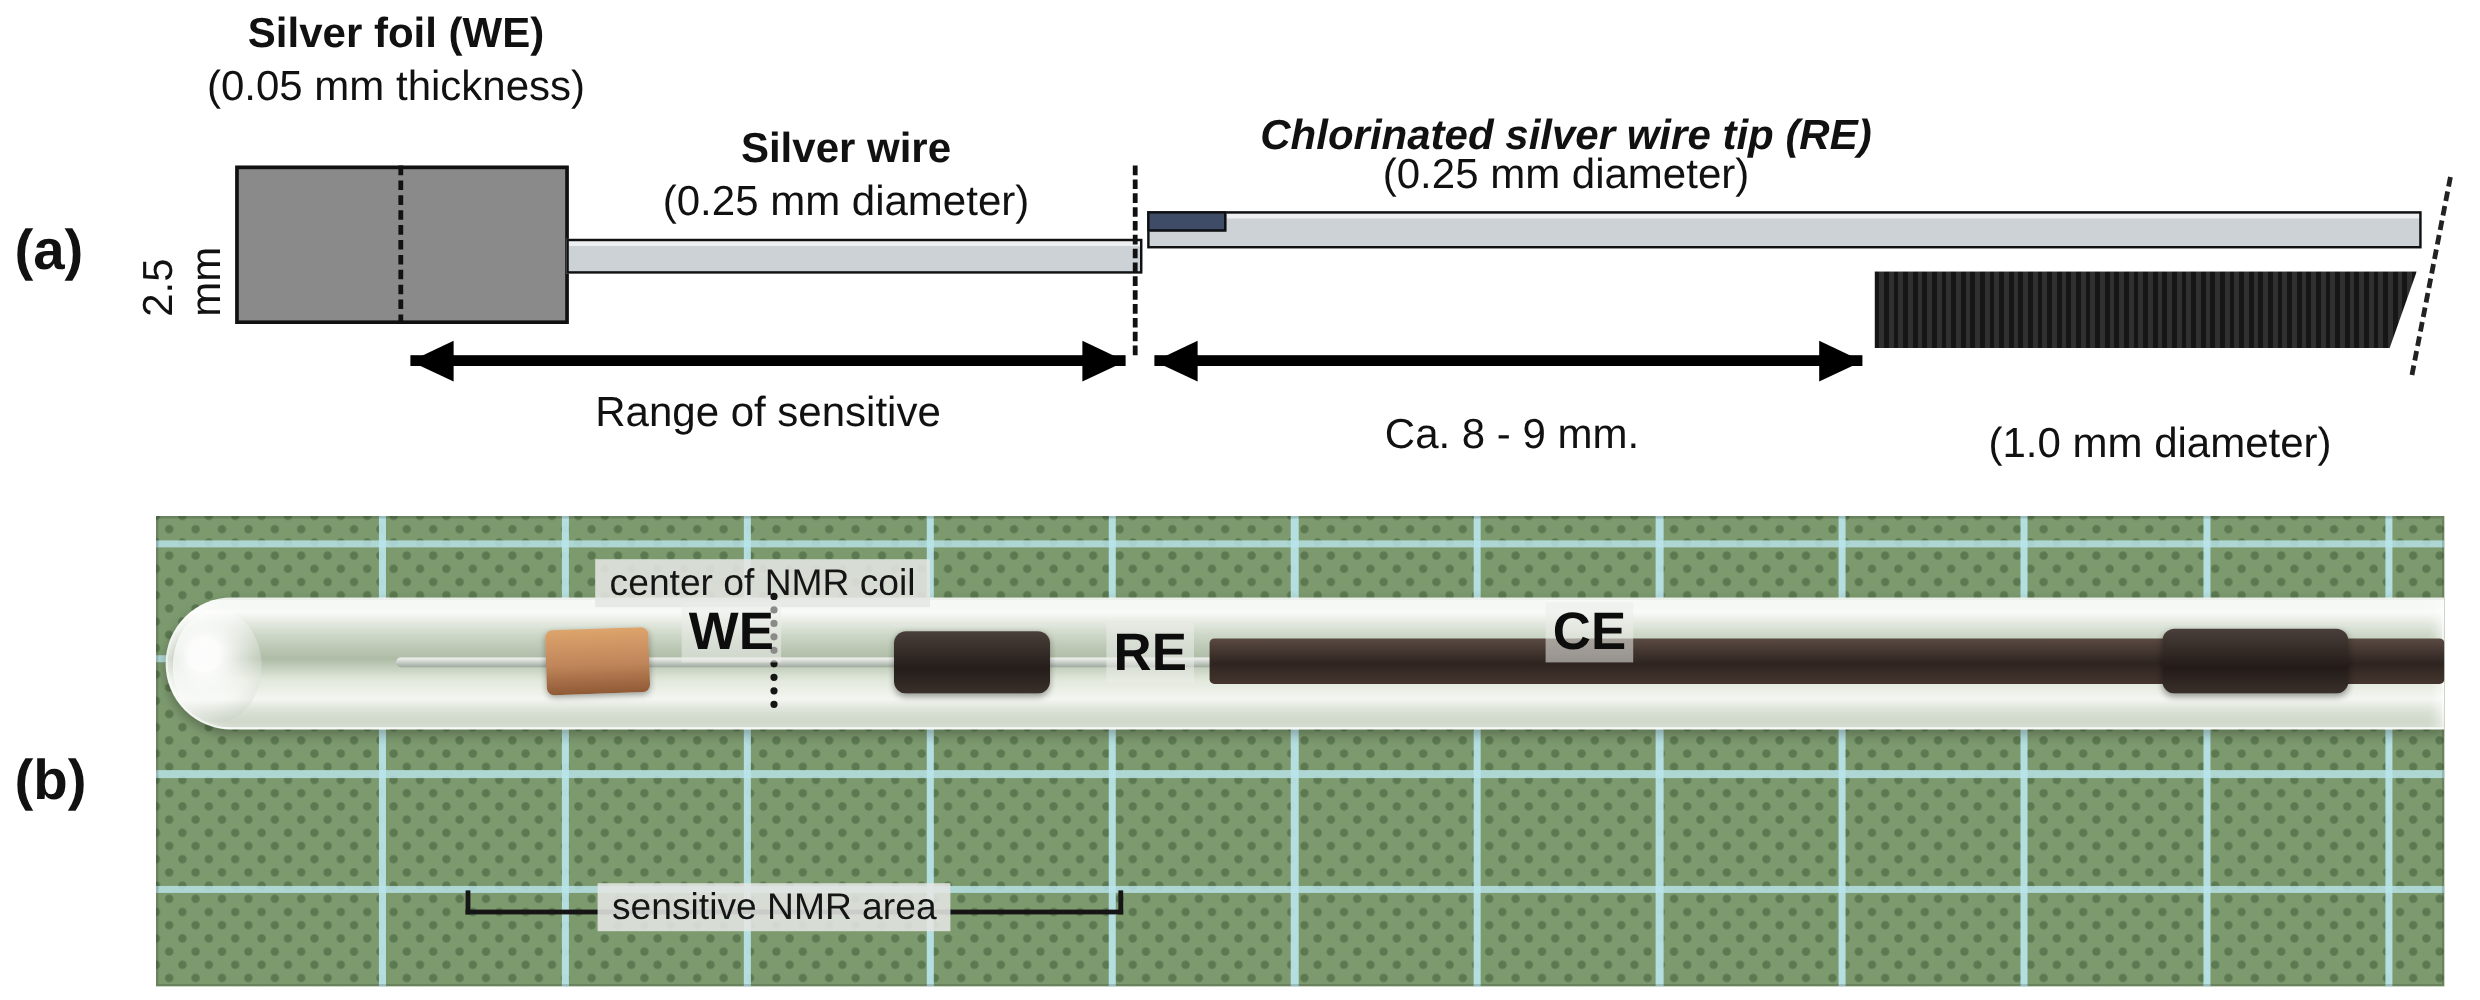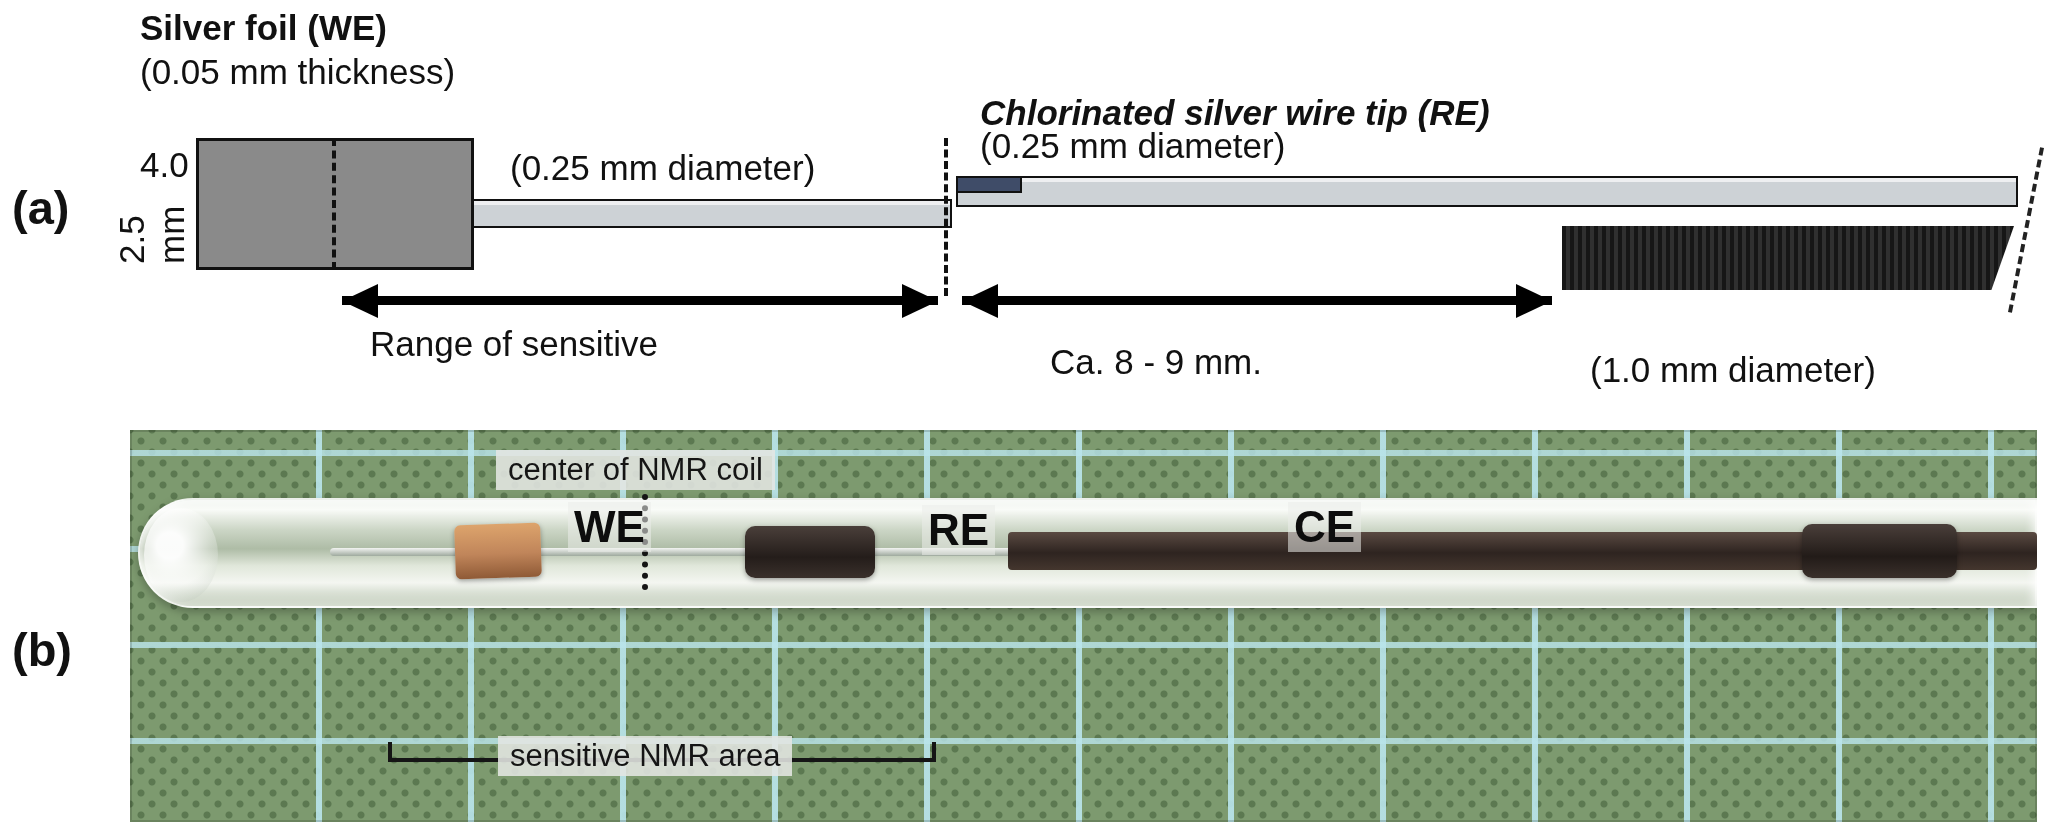--- a/index.html
+++ b/index.html
@@ -2,21 +2,21 @@
 <html><head>
 <meta charset="utf-8">
 <style>
   * { margin:0; padding:0; box-sizing:border-box; }
   html,body { background:#ffffff; }
   #fig {
     position:relative; width:2067px; height:833px; background:#ffffff;
     font-family:"Liberation Sans","DejaVu Sans",sans-serif; color:#111; overflow:hidden;
   }
   .abs { position:absolute; }
-  .ctr { }
+  .ctr { text-align:center; }
   .bold { font-weight:bold; }
   .t35 { font-size:35px; line-height:1.26; }
   .panel-label { position:absolute; font-size:47px; font-weight:bold; }
 
   
   #pa-label { left:12px; top:180px; }
   #foil-title { left:140px; top:6px;  width:380px; }
   #foil-sub   { left:140px; top:50px; width:380px; }
   #foil-w     { left:140px; top:96px; width:380px;margin-top:47px; }
   #foil { left:196px; top:138px; width:278px; height:132px; background:#8a8a8a; border:3px solid #111; }
@@ -83,44 +83,45 @@
     box-shadow:0 2px 5px rgba(0,0,0,0.35); }
   #cerod { left:878px; top:102px; width:1029px; height:38px; border-radius:4px;
     background:linear-gradient(180deg,#5a4a42 0%,#2e2420 55%,#44362e 100%); }
   #ceband { left:1672px; top:94px; width:155px; height:54px; border-radius:10px;
     background:linear-gradient(180deg,#4a3f3a 0%,#221b18 60%,#3a302b 100%);
     box-shadow:0 2px 5px rgba(0,0,0,0.35); }
   .photo-label { position:absolute; background:rgba(228,230,226,0.88); padding:2px 12px;
     font-size:31px; color:#151515; white-space:nowrap; }
   .electrode-label { position:absolute; font-size:44px; font-weight:bold; color:#0d0d0d;
     background:rgba(235,237,233,0.55); padding:0 6px; }
-  #coil-label { left:366px; top:20px; }
+  #coil-label { left:366px; top:36px; }
   #dotline { left:512px; top:64px; height:96px; width:0; border-left:6px dotted #151515; }
   #we-l { left:438px; top:72px; }
-  #re-l { left:792px; top:75px; }
+  #re-l { left:792px; top:89px; }
   #ce-l { left:1158px; top:72px; }
   #bracket { left:258px; top:312px; width:548px; height:20px;
     border-left:4px solid #151515; border-right:4px solid #151515; border-bottom:4px solid #151515; }
   #area-l { left:368px; top:306px; z-index:2; }
 </style>
 </head>
 <body>
 
 <div id="fig">
 
   <div id="pa-label" class="panel-label">(a)</div>
 
   <div id="foil-title" class="abs ctr t35 bold">Silver foil (WE)</div>
   <div id="foil-sub" class="abs ctr t35">(0.05 mm thickness)</div>
   <div id="foil-w" class="abs ctr t35">4.0 mm</div>
   <div id="foil" class="abs">
     <div id="foil-dash" class="abs"></div>
   </div>
   <div id="foil-h" class="abs">2.5 mm</div>
 
+  <div id="wire-title" class="abs ctr t35 bold">Silver wire</div>
   <div id="wire-sub" class="abs ctr t35">(0.25 mm diameter)</div>
   <div id="wire1" class="abs"></div>
 
   <div id="divider" class="abs"></div>
 
   <div id="re-title" class="abs ctr t35 bold">Chlorinated silver wire tip (RE)</div>
   <div id="re-sub" class="abs ctr t35">(0.25 mm diameter)</div>
   <div id="wire2" class="abs">
     <div id="tip" class="abs"></div>
   </div>

